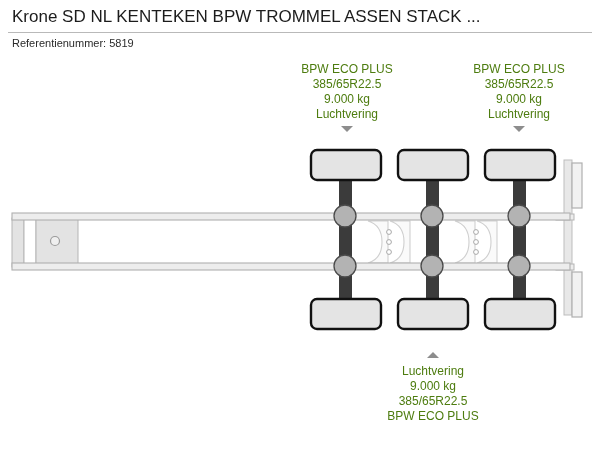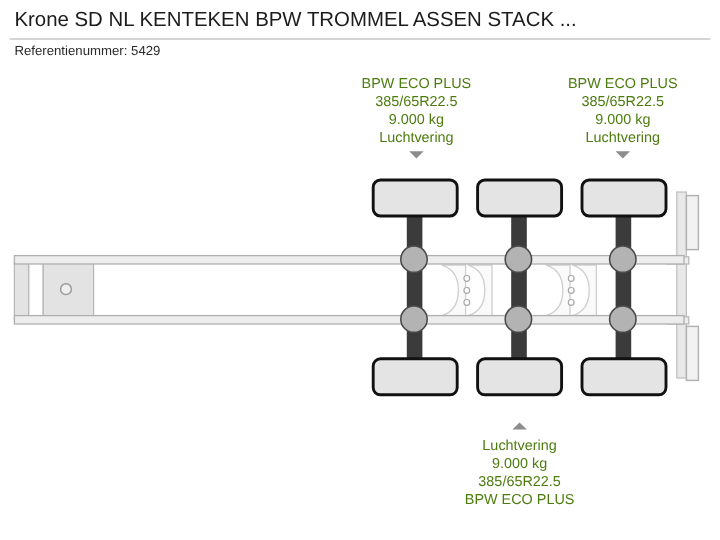--- a/index.html
+++ b/index.html
@@ -93,21 +93,21 @@
     height: 450px;
     pointer-events: none;
   }
 </style>
 </head>
 <body>
 
 <div id="header-area">
   <div id="page-title">Krone SD NL KENTEKEN BPW TROMMEL ASSEN STACK ...</div>
   <div id="title-divider"></div>
-  <div id="reference-line">Referentienummer: 5429</div>
+  <div id="reference-line">Referentienummer: 5819</div>
 </div>
 
 <svg id="trailer-diagram" width="600" height="450" viewBox="0 0 600 450">
 
   <g>
     <rect x="12" y="218" width="556" height="49" fill="#ffffff" stroke="none"></rect>
   </g>
 
   <g>
     <rect x="12" y="218" width="12" height="49" fill="#e3e3e3" stroke="#b5b5b5" stroke-width="1"></rect>

